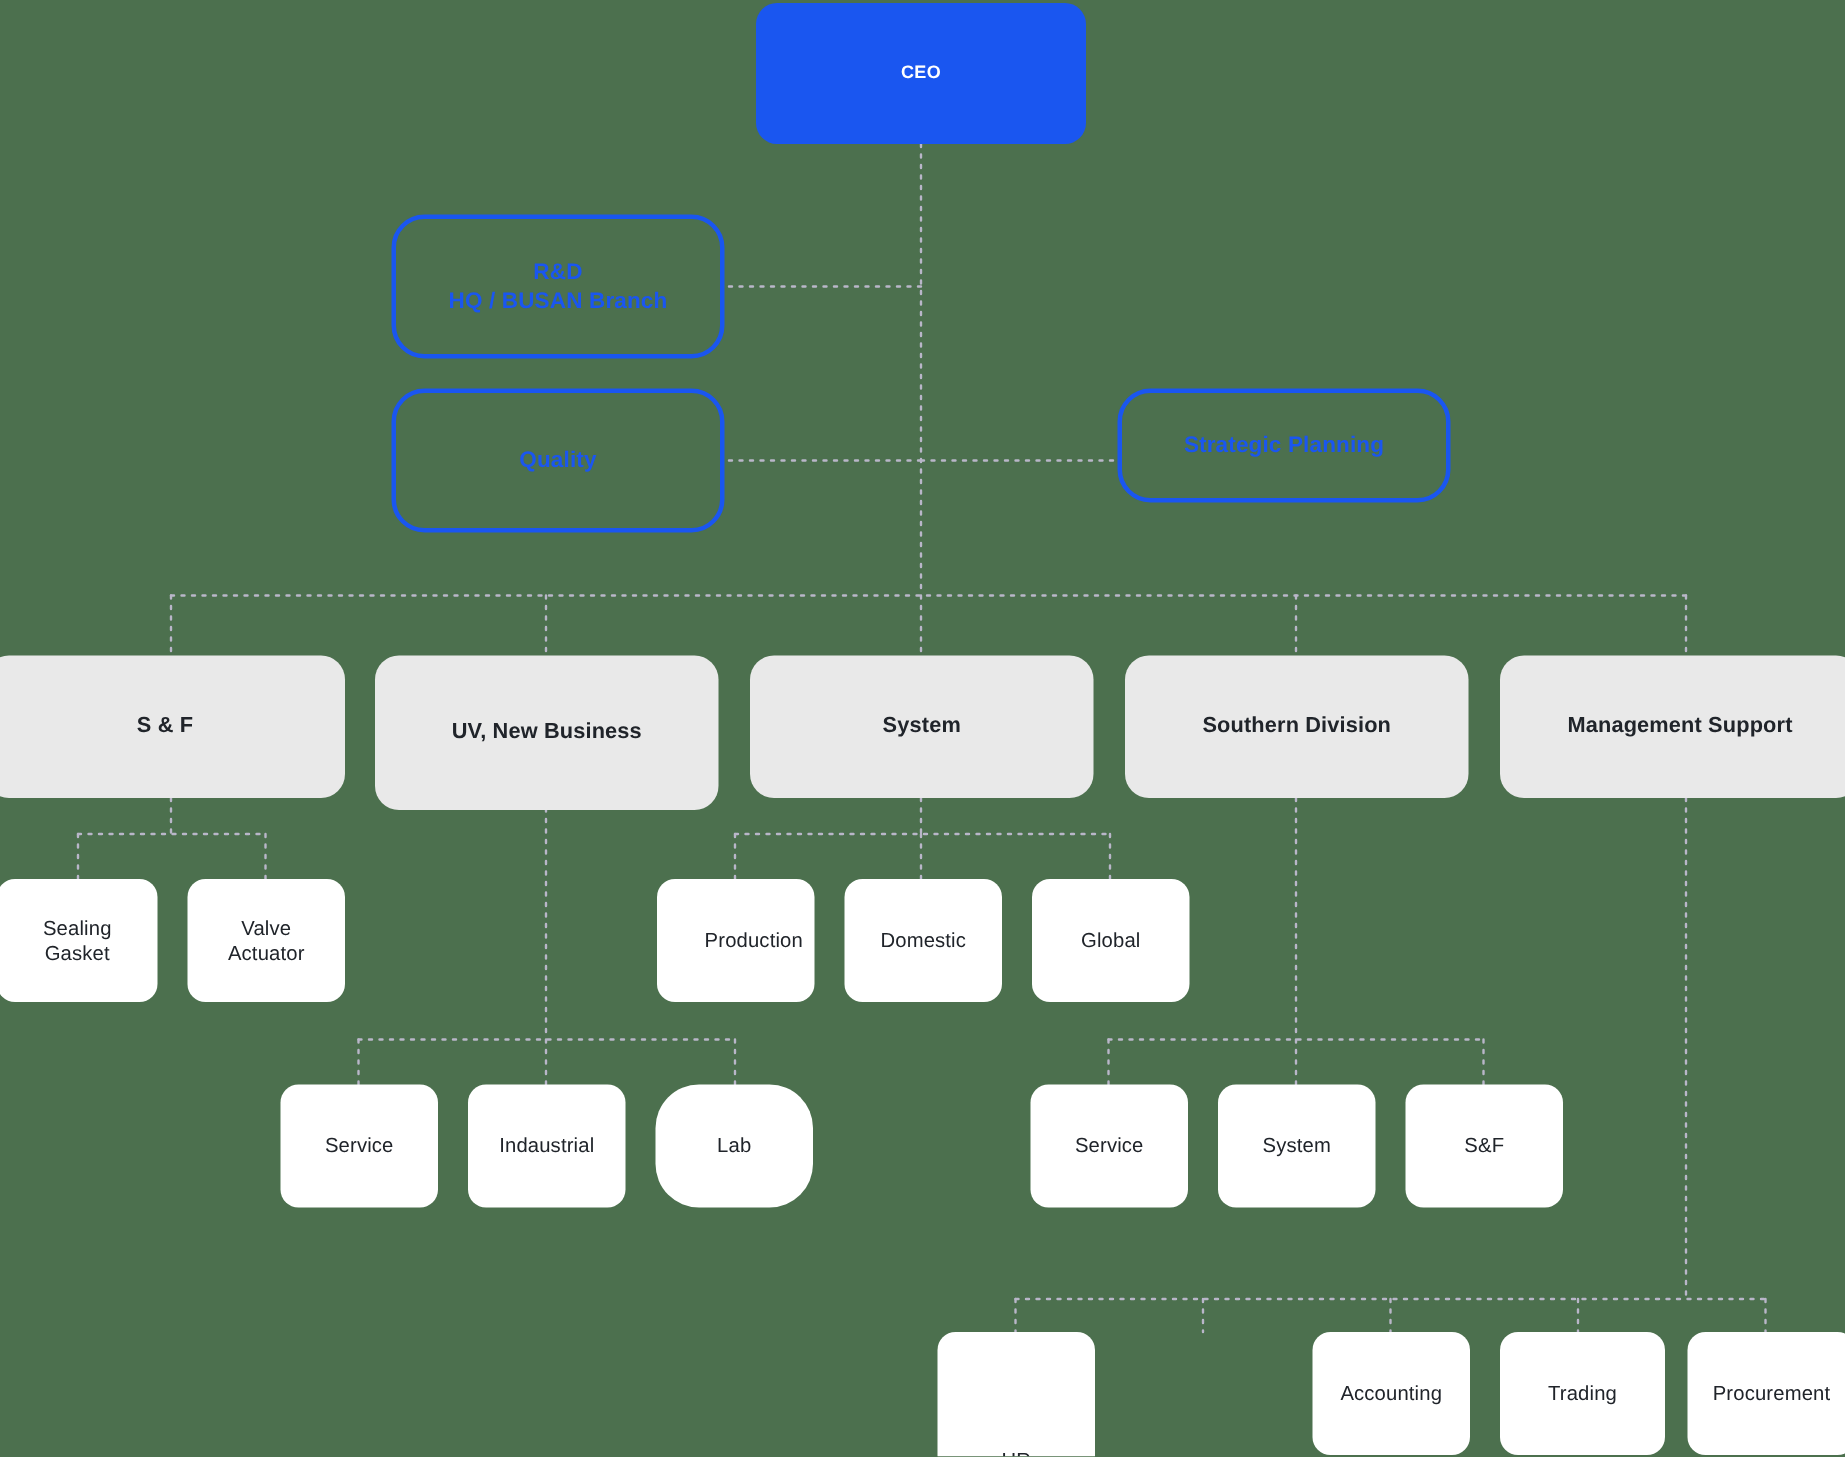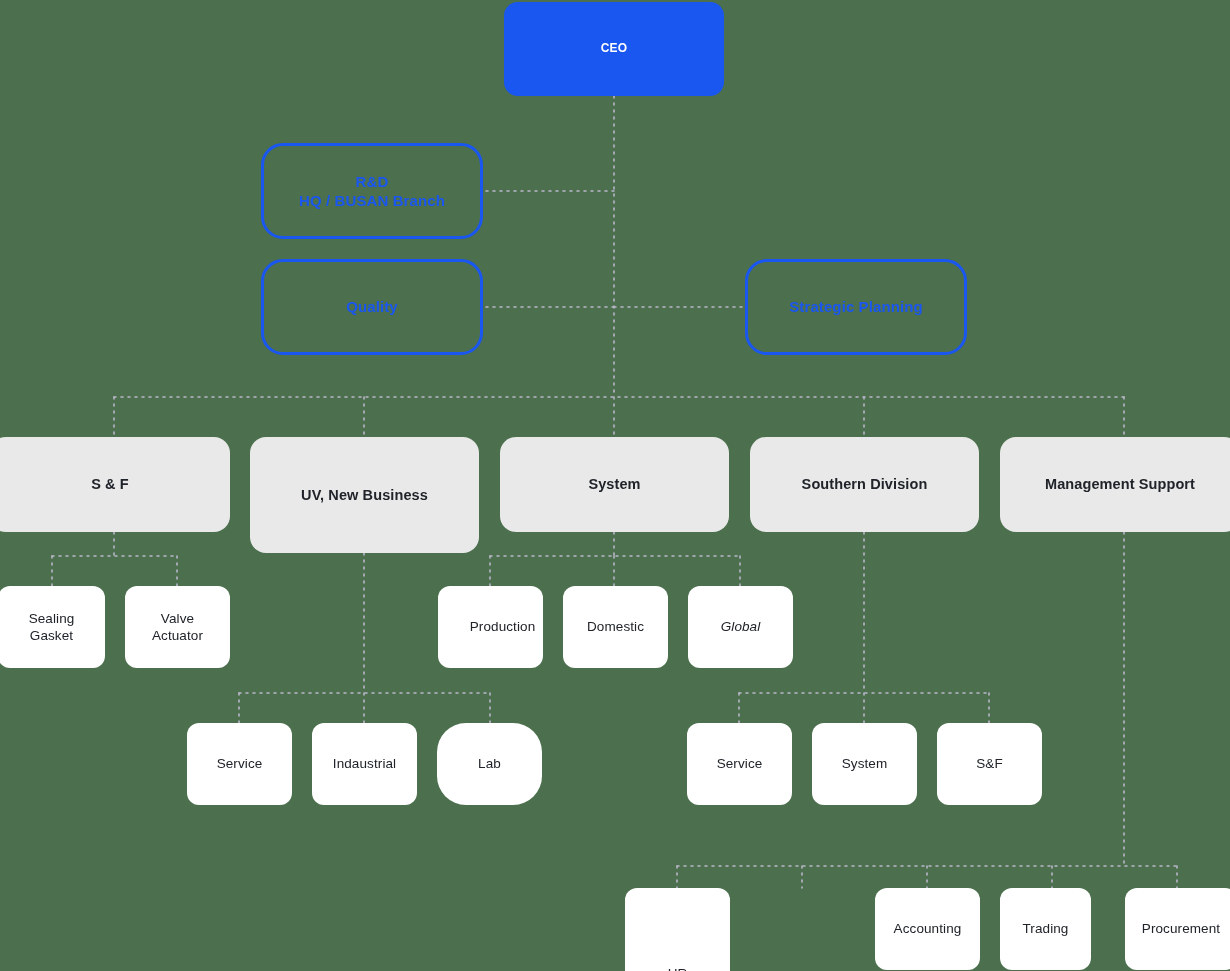--- a/index.html
+++ b/index.html
@@ -153,29 +153,29 @@
 
   <div class="node staff" style="left:261px; top:143px; width:222px; height:96px;">
     <span class="label">R&amp;D
 HQ / BUSAN Branch</span>
   </div>
 
   <div class="node staff" style="left:261px; top:259px; width:222px; height:96px;">
     <span class="label">Quality</span>
   </div>
 
-  <div class="node staff" style="left:745px; top:259px; width:222px; height:96px;">
+  <div class="node staff" style="left:745px; top:259px; width:222px; height:76px;">
     <span class="label">Strategic Planning</span>
   </div>
 
   <div class="node division" style="left:-10px; top:437px; width:240px; height:95px;">
     <span class="label">S &amp; F</span>
   </div>
 
-  <div class="node division" style="left:250px; top:437px; width:229px; height:116px;">
+  <div class="node division" style="left:250px; top:437px; width:229px; height:103px;">
     <span class="label">UV, New Business</span>
   </div>
 
   <div class="node division" style="left:500px; top:437px; width:229px; height:95px;">
     <span class="label">System</span>
   </div>
 
   <div class="node division" style="left:750px; top:437px; width:229px; height:95px;">
     <span class="label">Southern Division</span>
   </div>
@@ -195,21 +195,21 @@
   </div>
 
   <div class="node team" style="left:438px; top:586px; width:105px; height:82px;padding-left:24px;">
     <span class="label">Production</span>
   </div>
 
   <div class="node team" style="left:563px; top:586px; width:105px; height:82px;">
     <span class="label">Domestic</span>
   </div>
 
-  <div class="node team" style="left:688px; top:586px; width:105px; height:82px;font-style:italic;">
+  <div class="node team" style="left:688px; top:586px; width:105px; height:82px;">
     <span class="label">Global</span>
   </div>
 
   <div class="node team" style="left:187px; top:723px; width:105px; height:82px;">
     <span class="label">Service</span>
   </div>
 
   <div class="node team" style="left:312px; top:723px; width:105px; height:82px;">
     <span class="label">Indaustrial</span>
   </div>
@@ -232,21 +232,21 @@
 
   <div class="node team" style="left:625px; top:888px; width:105px; height:94px;align-items:flex-end;">
     <span class="label">HR</span>
   </div>
 
 
   <div class="node team" style="left:875px; top:888px; width:105px; height:82px;">
     <span class="label">Accounting</span>
   </div>
 
-  <div class="node team" style="left:1000px; top:888px; width:91px; height:82px;text-align:center;">
+  <div class="node team" style="left:1000px; top:888px; width:110px; height:82px;text-align:center;">
     <span class="label">Trading</span>
   </div>
 
   <div class="node team" style="left:1125px; top:888px; width:112px; height:82px;">
     <span class="label">Procurement</span>
   </div>
 
 </div>
 
 </body></html>

